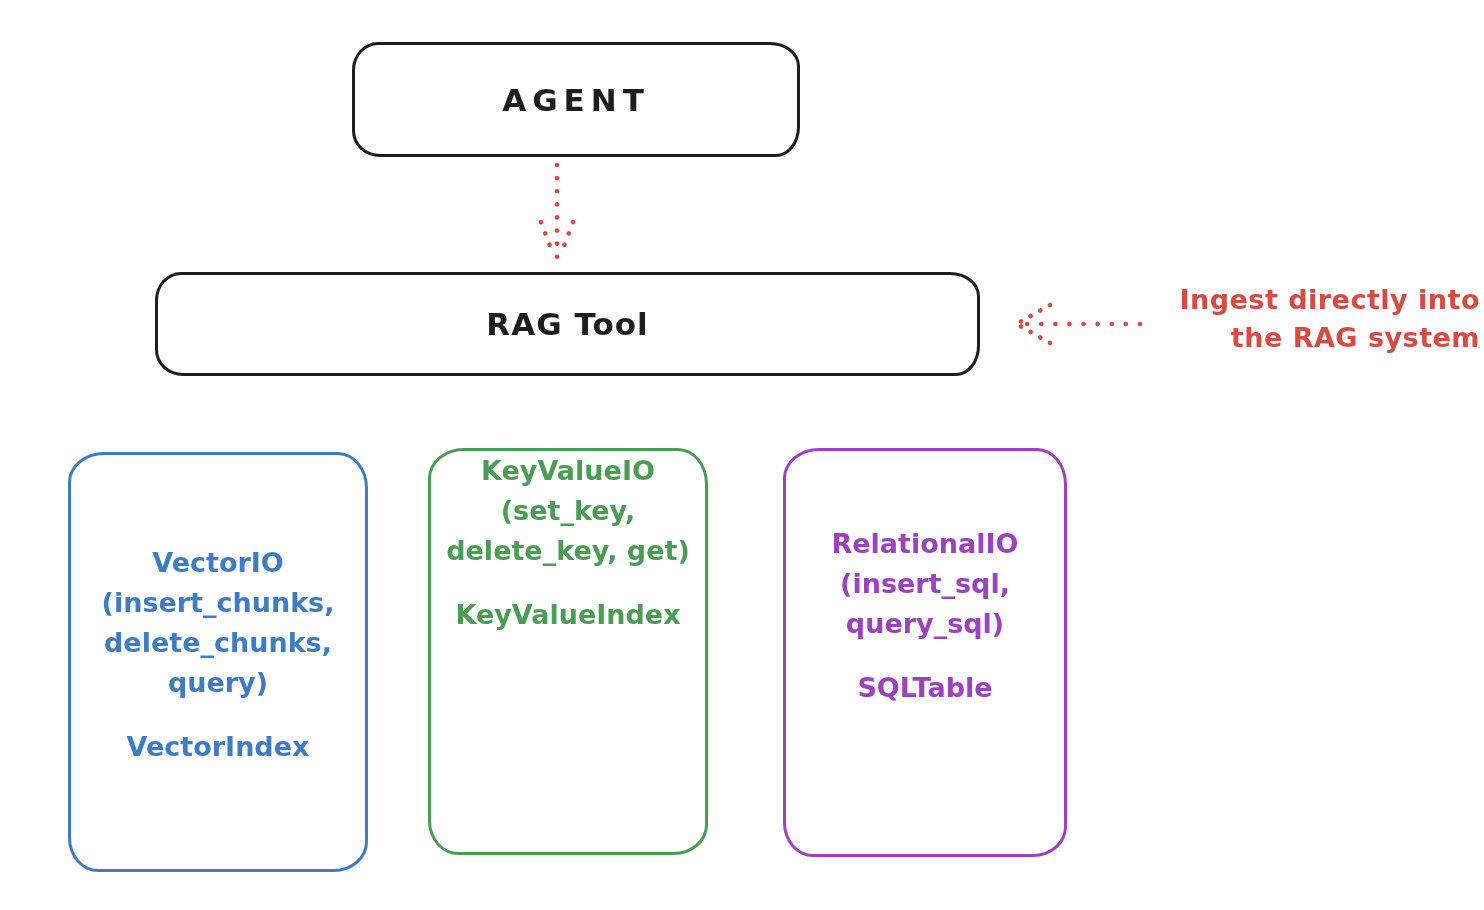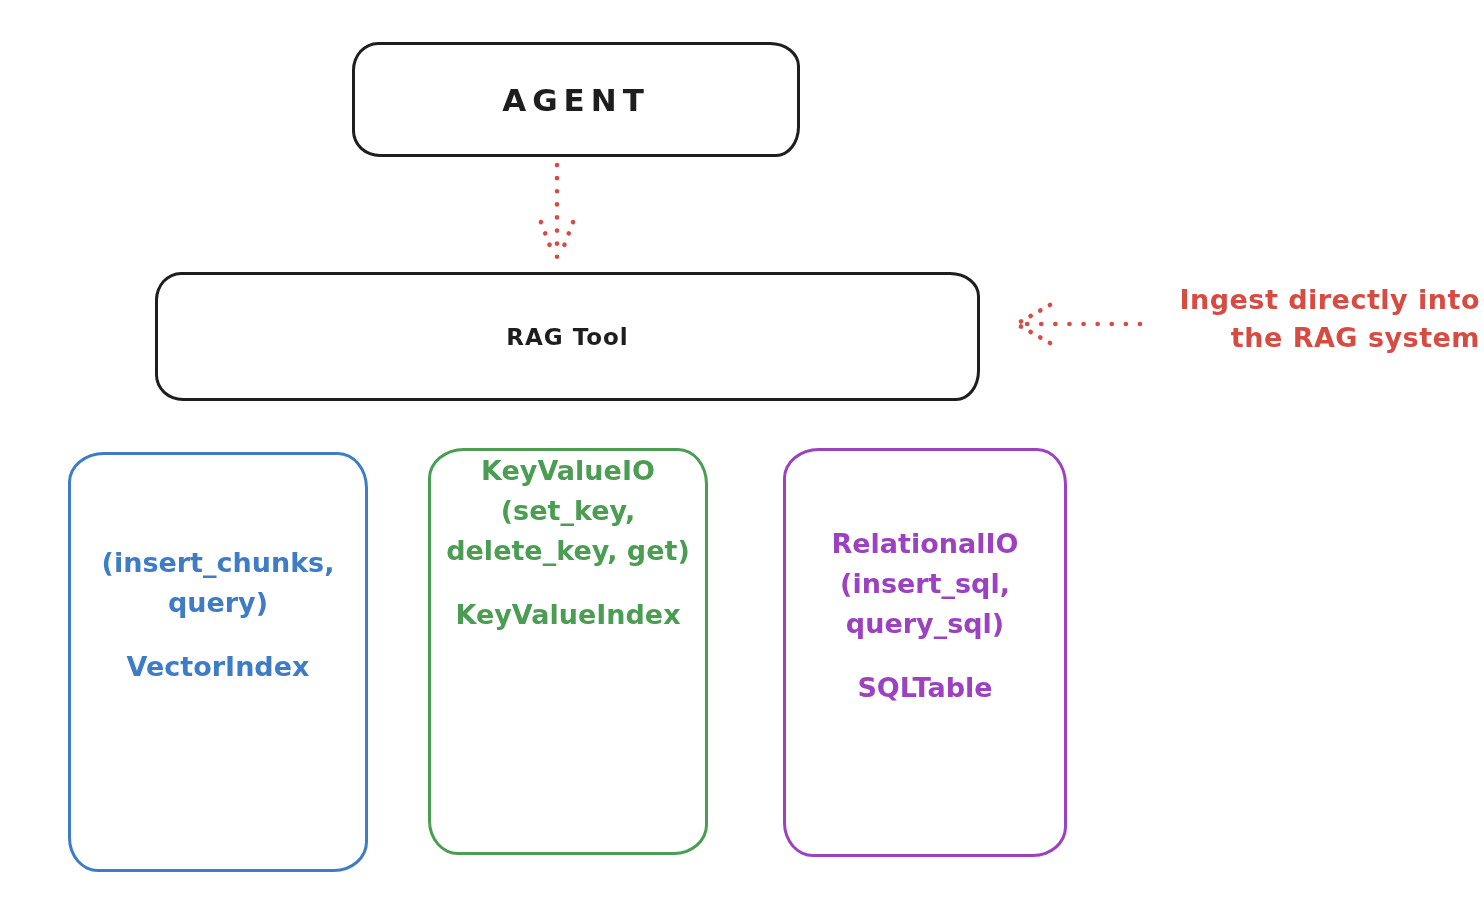--- a/index.html
+++ b/index.html
@@ -27,22 +27,22 @@
     border: 3.5px solid var(--stroke, #1e1e1e);
     color: var(--stroke, #1e1e1e);
     border-radius: 26px 30px 24px 28px / 28px 24px 30px 26px;
     align-items: center;
   }
   #agent-box {
     left: 352px; top: 42px; width: 448px; height: 115px;
     font-size: 31px; font-weight: 700; letter-spacing: 6px;
   }
   #ragtool-box {
-    left: 155px; top: 272px; width: 825px; height: 129px;
-    font-size: 23px; font-weight: 600; letter-spacing: 1px;
+    left: 155px; top: 272px; width: 825px; height: 104px;
+    font-size: 31px; font-weight: 600; letter-spacing: 1px;
   }
   .backend-box {
     position: absolute;
     background: #ffffff;
     box-sizing: border-box;
     border-radius: 36px 30px 34px 30px / 30px 36px 30px 34px;
     border-width: 3.2px;
     border-style: solid;
     text-align: center;
     font-size: 27px;
@@ -101,21 +101,23 @@
     <line x1="38" y1="45" x2="8" y2="28" stroke-dasharray="0.1 11"></line>
   </svg>
 
   <div id="ingest-note">
     <div>Ingest directly into</div>
     <div>the RAG system</div>
   </div>
 
   <div id="vector-box" class="backend-box">
     <div class="backend-lines">
+      <div>VectorIO</div>
       <div>(insert_chunks,</div>
+      <div>delete_chunks,</div>
       <div>query)</div>
     </div>
     <div class="index-label">VectorIndex</div>
   </div>
 
   <div id="keyvalue-box" class="backend-box">
     <div class="backend-lines">
       <div>KeyValueIO</div>
       <div>(set_key,</div>
       <div>delete_key, get)</div>

